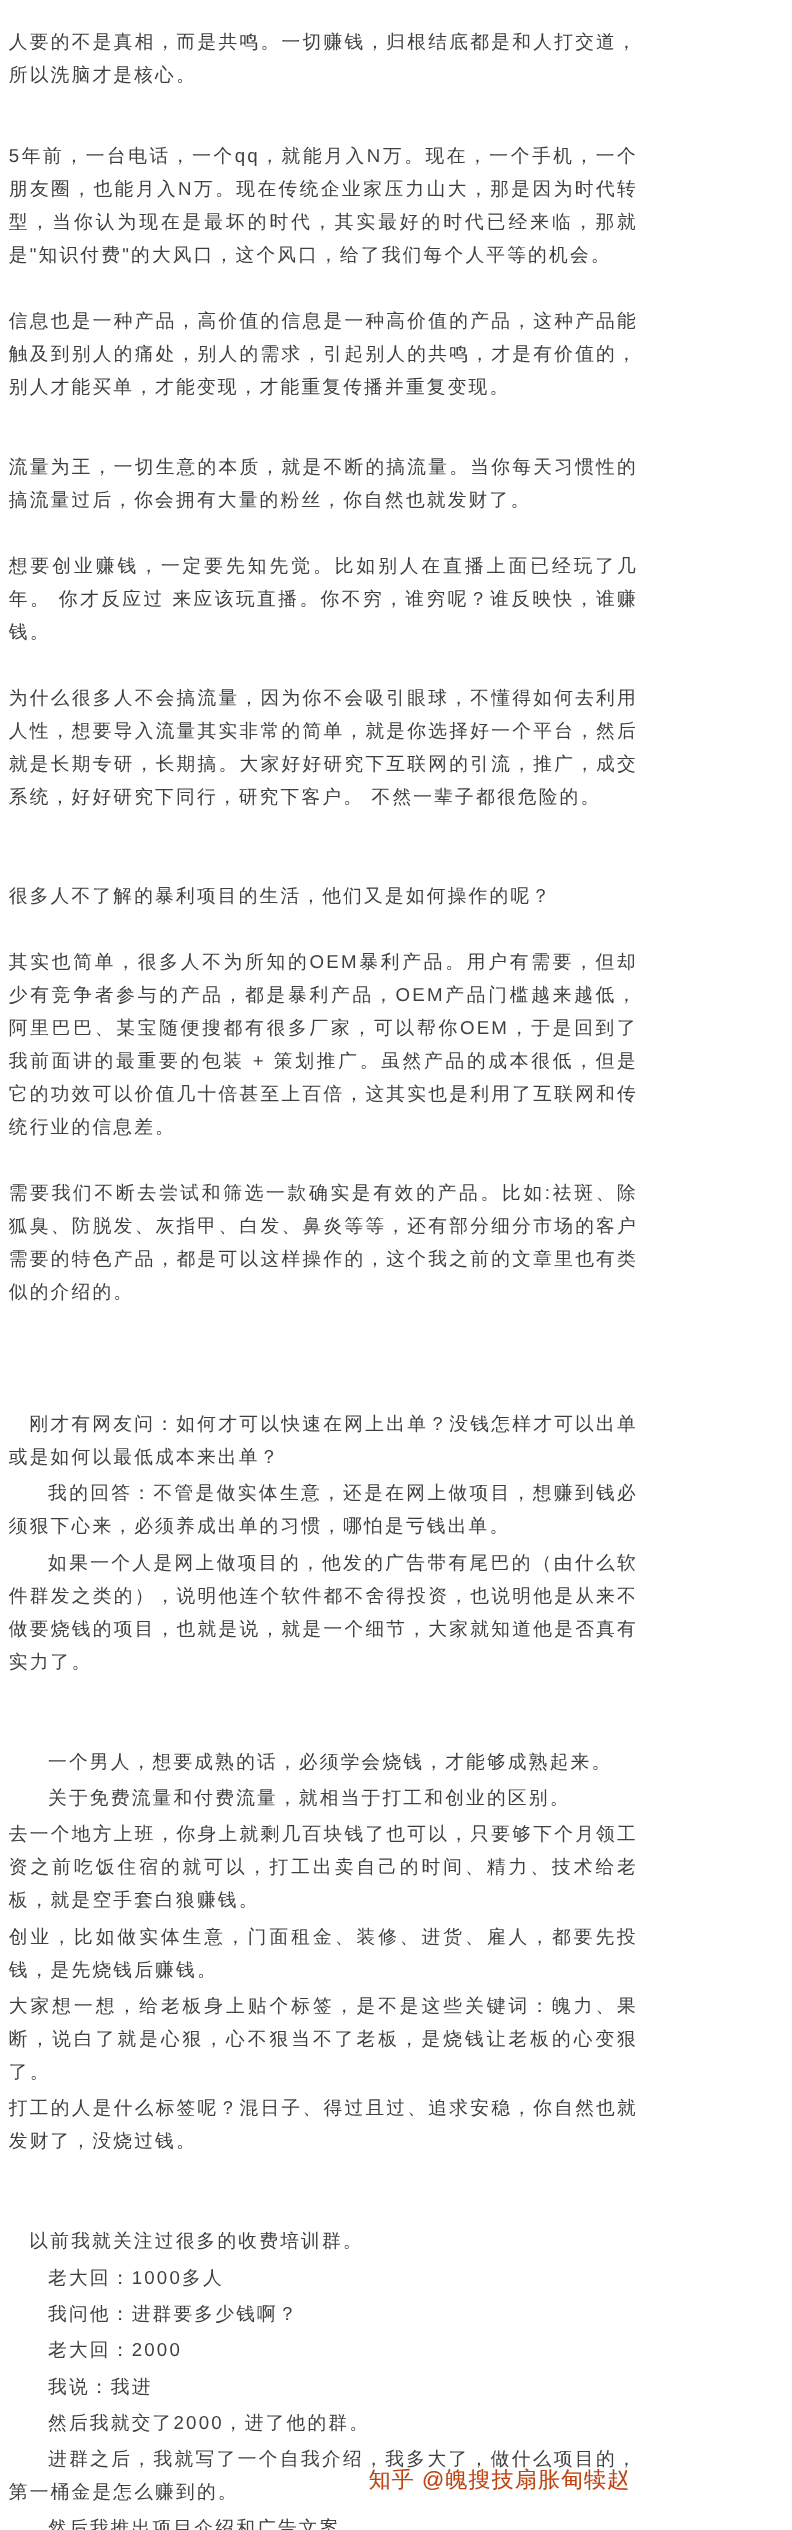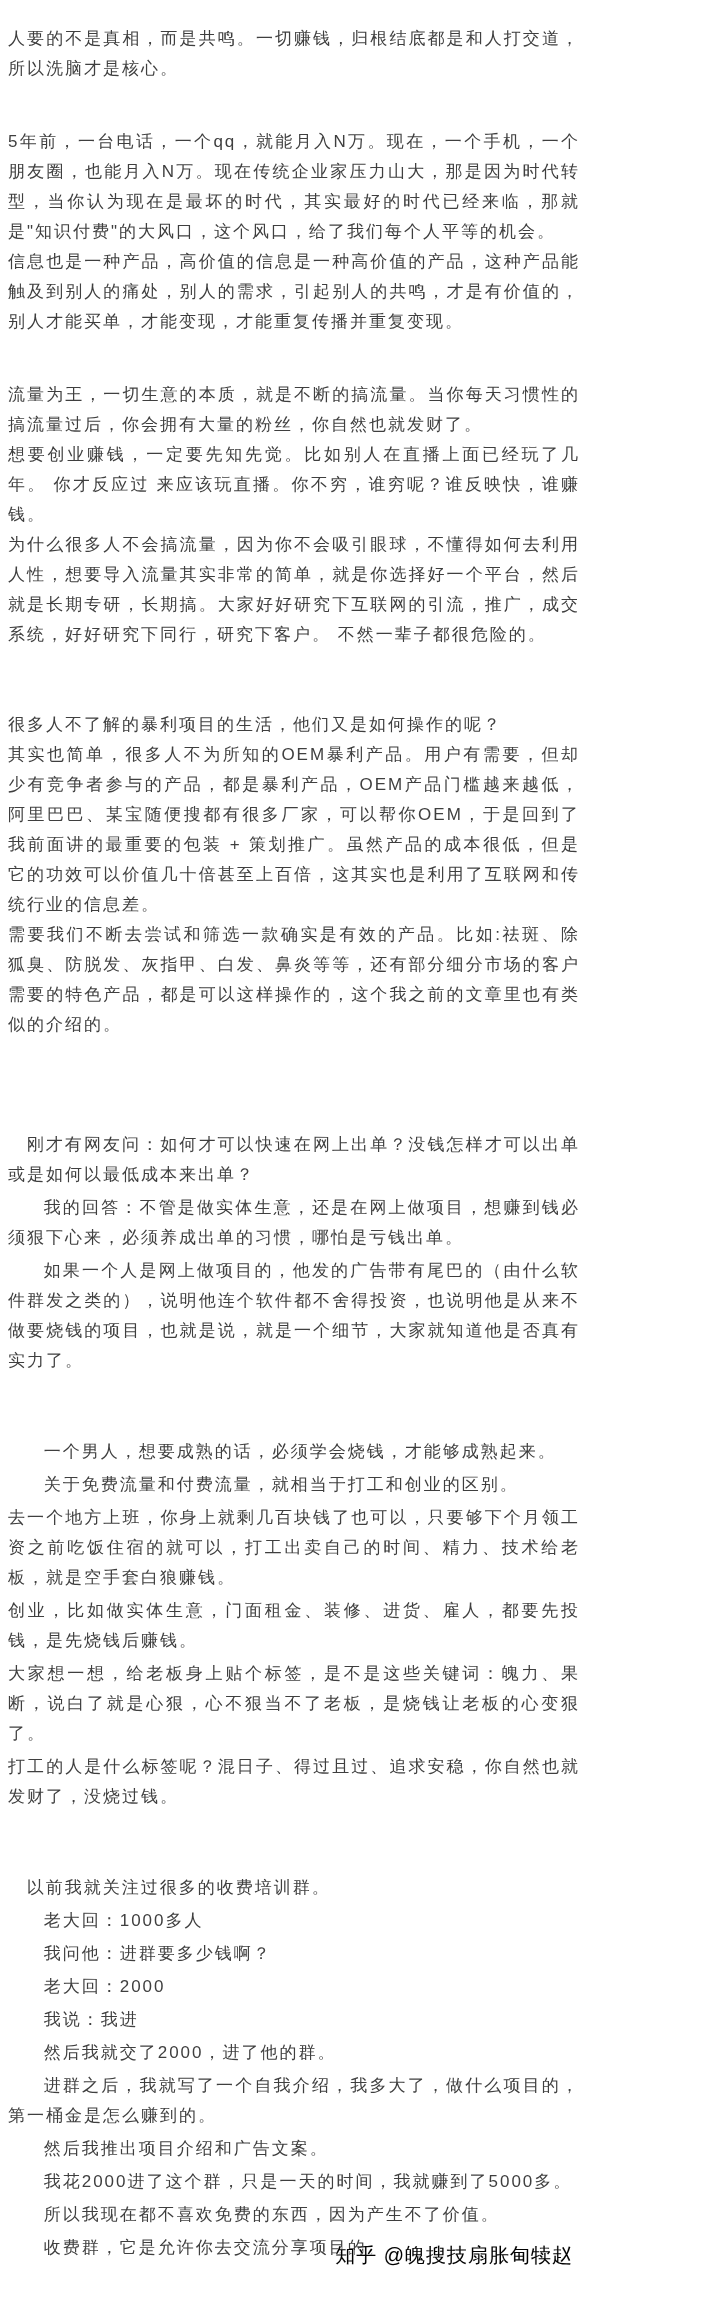--- a/index.html
+++ b/index.html
@@ -22,37 +22,37 @@
     font-size: 17px;
     line-height: 30px;
     letter-spacing: 2px;
     text-align: justify;
     text-justify: inter-ideograph;
   }
   .para { margin: 0; }
   
   .gap-none      { margin-top: 0; }
   .gap-line      { margin-top: 3px; }
-  .gap-para      { }
+  .gap-para      { margin-top: 30px; }
   .gap-block-sm  { margin-top: 61px; }
   .gap-block     { margin-top: 43px; }
   .gap-section   { margin-top: 60px; }
   .gap-xsection  { margin-top: 90px; }
   
   .indent-0 { text-indent: 0; }
   .indent-1 { text-indent: 1.1em; }
   .indent-2 { text-indent: 2.1em; }
   .watermark {
     position: absolute;
     top: 2244px;
     right: 15px;
     font-size: 20px;
     line-height: 22px;
     letter-spacing: 1px;
-    color: #000000;
+    color: #c2410c;
     text-shadow: 1px 1px 0 #ffffff, -0.5px -0.5px 0 #d9d9d9;
     white-space: nowrap;
     user-select: none;
   }
 </style>
 </head>
 <body>
 
 <div class="page">
   <div class="article">

